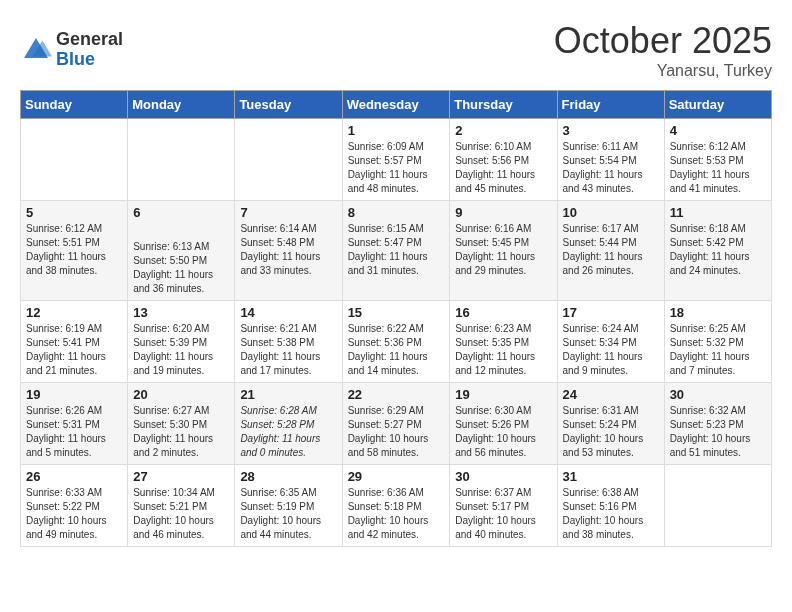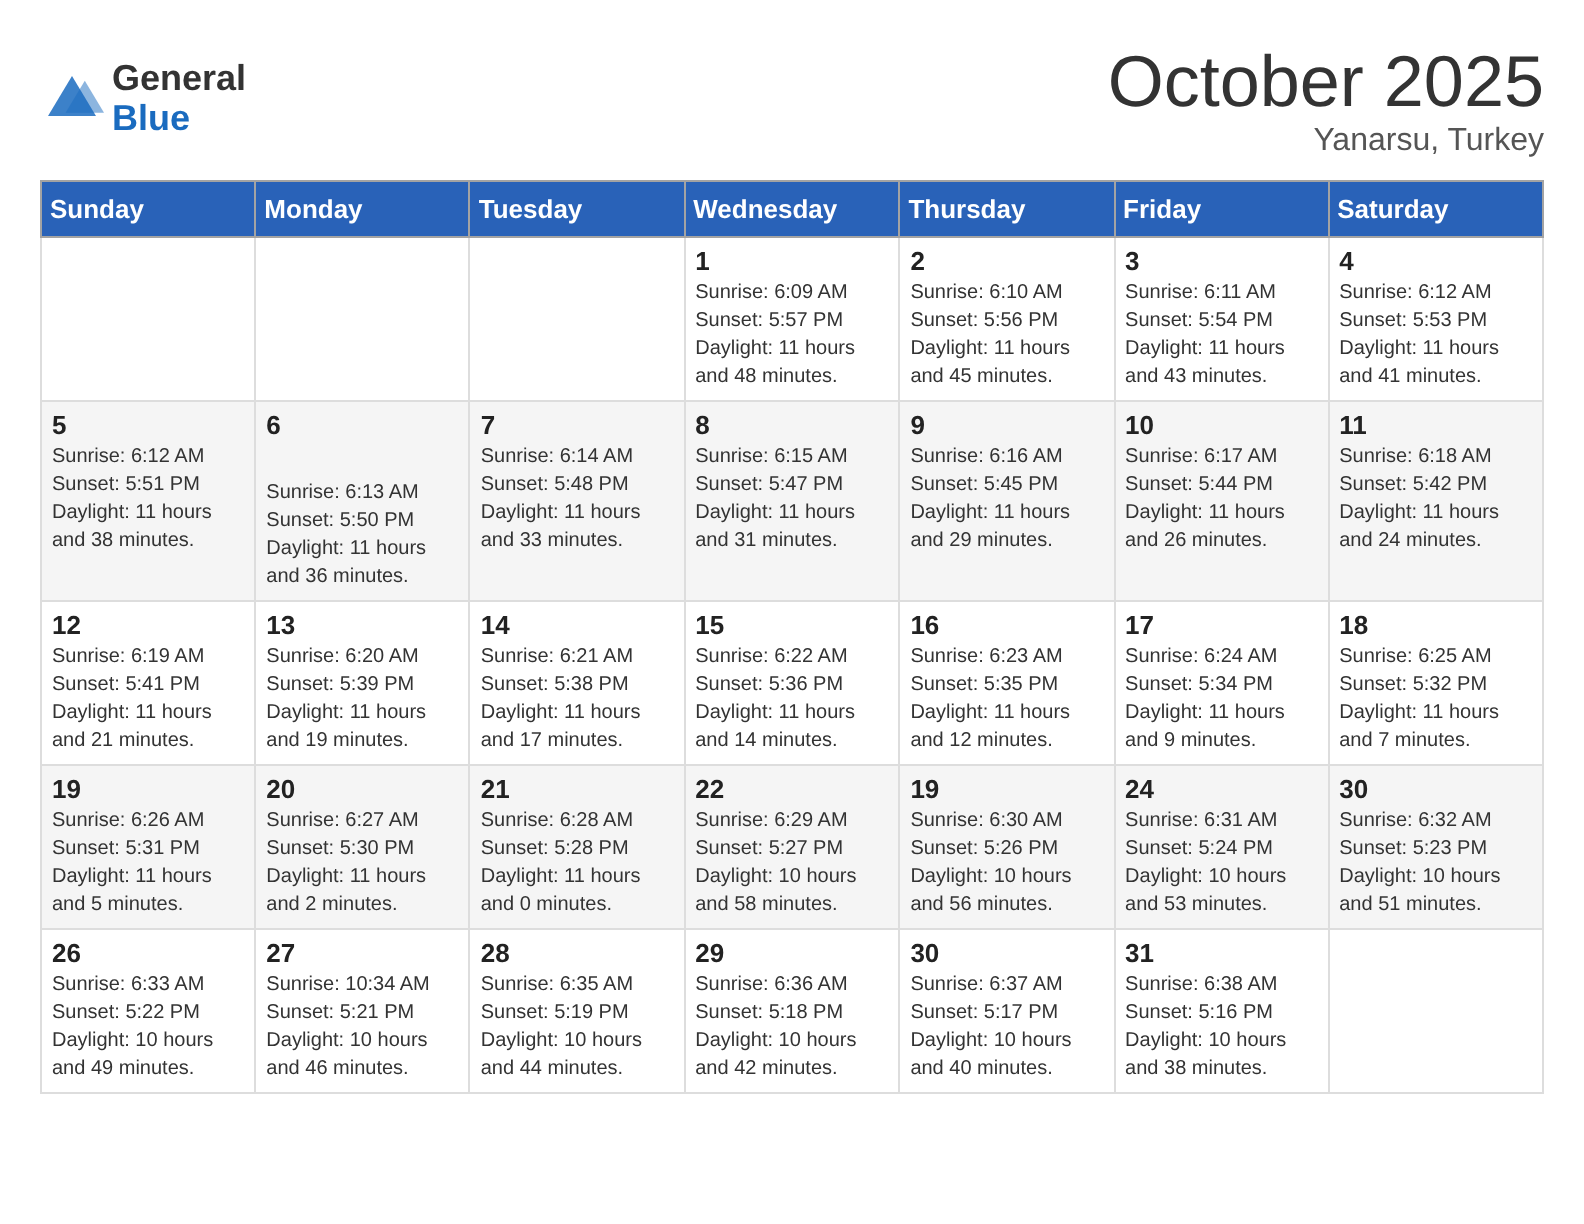--- a/index.html
+++ b/index.html
@@ -251,21 +251,21 @@
 Daylight: 11 hours and 5 minutes.</div>
         </td>
         <td>
           <div class="day-number">20</div>
           <div class="day-info" style="white-space: pre-line;">Sunrise: 6:27 AM
 Sunset: 5:30 PM
 Daylight: 11 hours and 2 minutes.</div>
         </td>
         <td>
           <div class="day-number">21</div>
-          <div class="day-info" style="white-space: pre-line;">Sunrise: 6:28 AM
+          <div class="day-info" style="white-space: pre-line; font-style: italic;">Sunrise: 6:28 AM
 Sunset: 5:28 PM
 Daylight: 11 hours and 0 minutes.</div>
         </td>
         <td>
           <div class="day-number">22</div>
           <div class="day-info" style="white-space: pre-line;">Sunrise: 6:29 AM
 Sunset: 5:27 PM
 Daylight: 10 hours and 58 minutes.</div>
         </td>
         <td>

